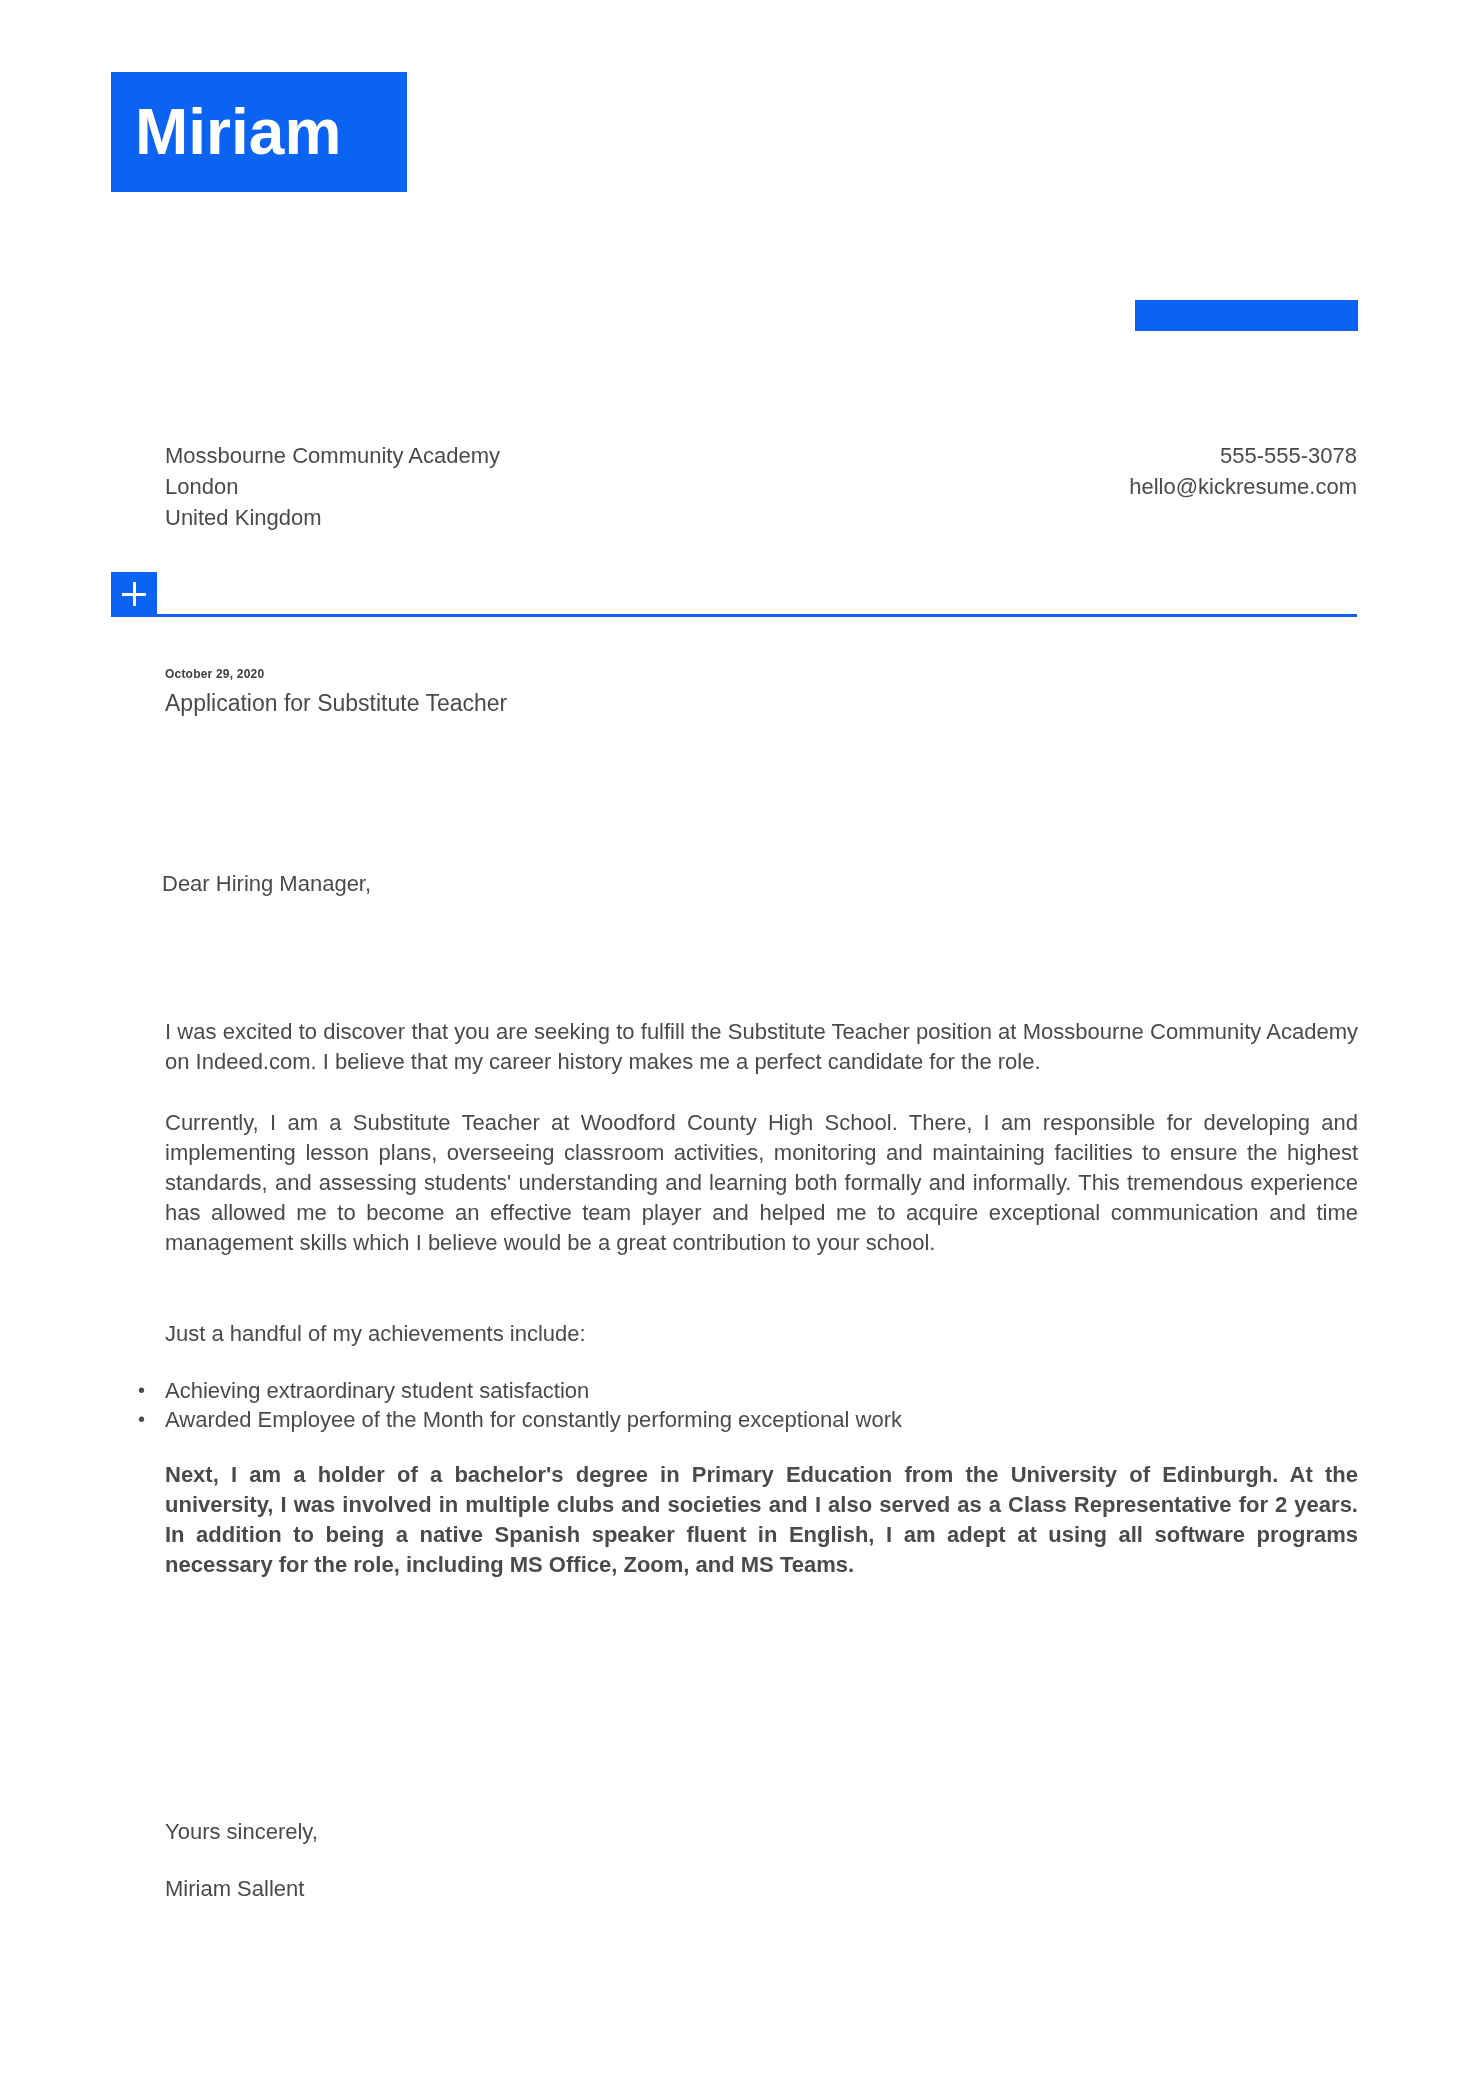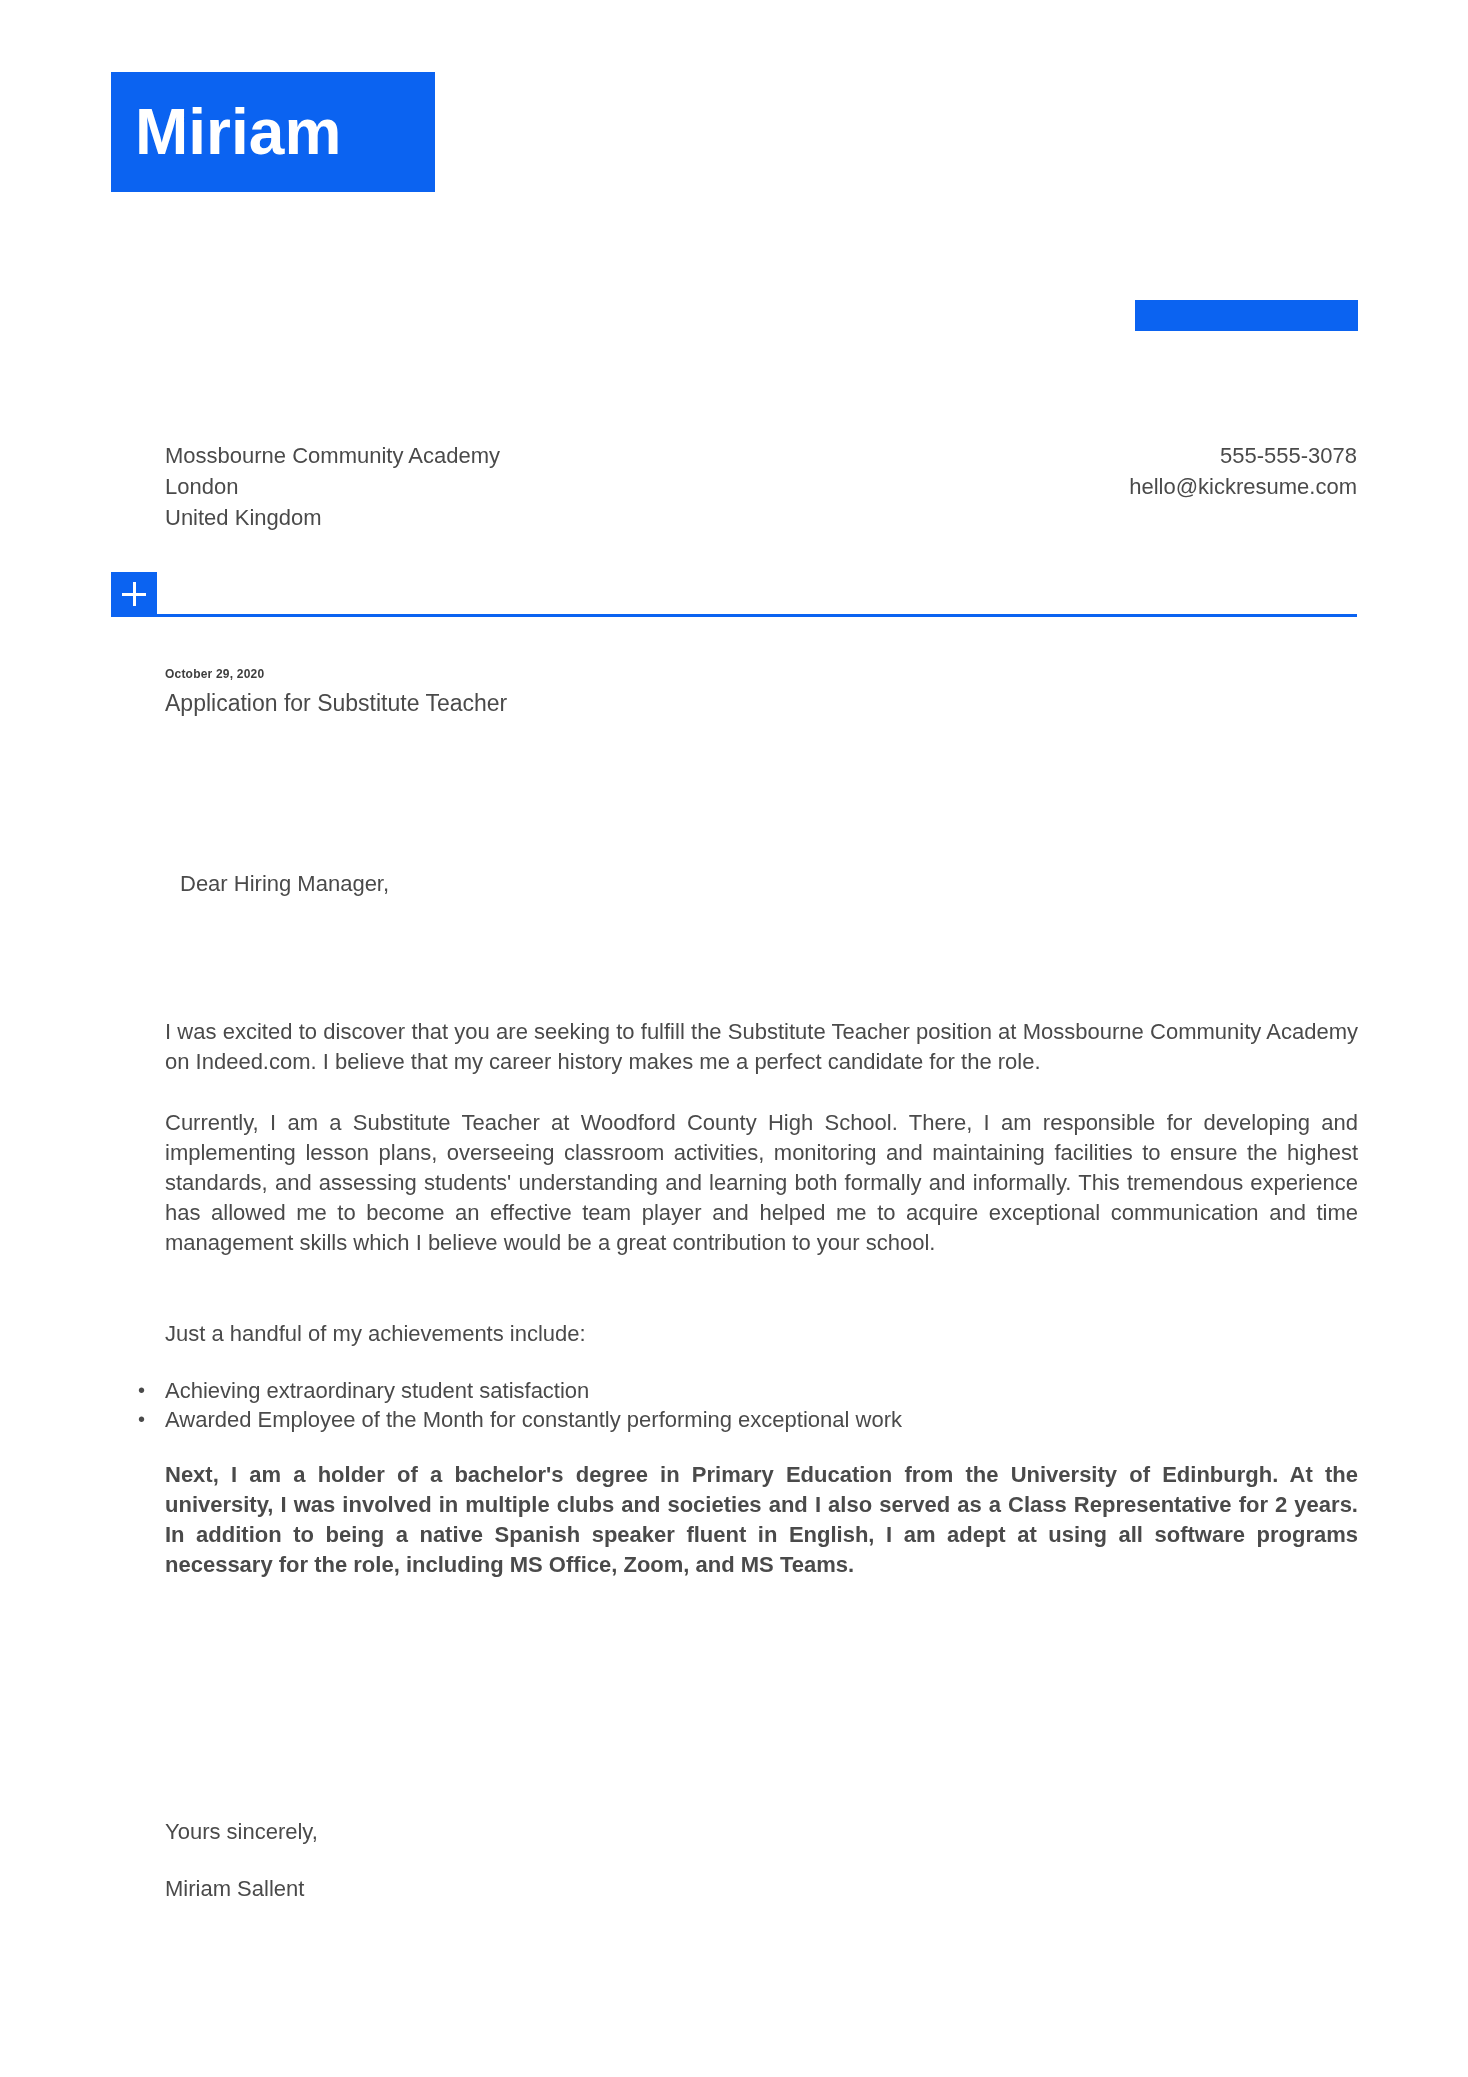--- a/index.html
+++ b/index.html
@@ -7,21 +7,21 @@
   html,body { background:#ffffff; }
   .page {
     position:relative;
     width:1468px; height:2077px;
     background:#ffffff;
     font-family:"Liberation Sans", sans-serif;
     color:var(--text);
     overflow:hidden;
   }
   .name-block {
-    position:absolute; left:111px; width:324px; height:120px;
+    position:absolute; left:111px; width:296px; height:120px;
     background:var(--accent);
     display:flex; align-items:center;
     padding-left:24px;
   }
   .name-block span {
     color:#ffffff; font-weight:bold; font-size:64px; letter-spacing:0px;
   }
   .nb-first { top:72px; }
   .nb-last  { top:211px; }
   .accent-bar {
@@ -50,21 +50,21 @@
   .date {
     position:absolute; left:165px; top:662px;
     font-size:12px; font-weight:bold; line-height:24px; color:#3e3e3e;
     letter-spacing:0.2px;
   }
   .subject {
     position:absolute; left:165px; top:688px;
     font-size:23px; line-height:31px;
   }
   .salutation {
-    position:absolute; left:180px; top:869px;
+    position:absolute; left:162px; top:869px;
     font-size:22px; line-height:30px;
   }
   .para {
     position:absolute; left:165px; width:1193px;
     font-size:22px; line-height:30px; text-align:justify;
   }
   .p1 { top:1017px; }
   .p2 { top:1108px; }
   .achievements-intro {
     position:absolute; left:165px; top:1319px;

